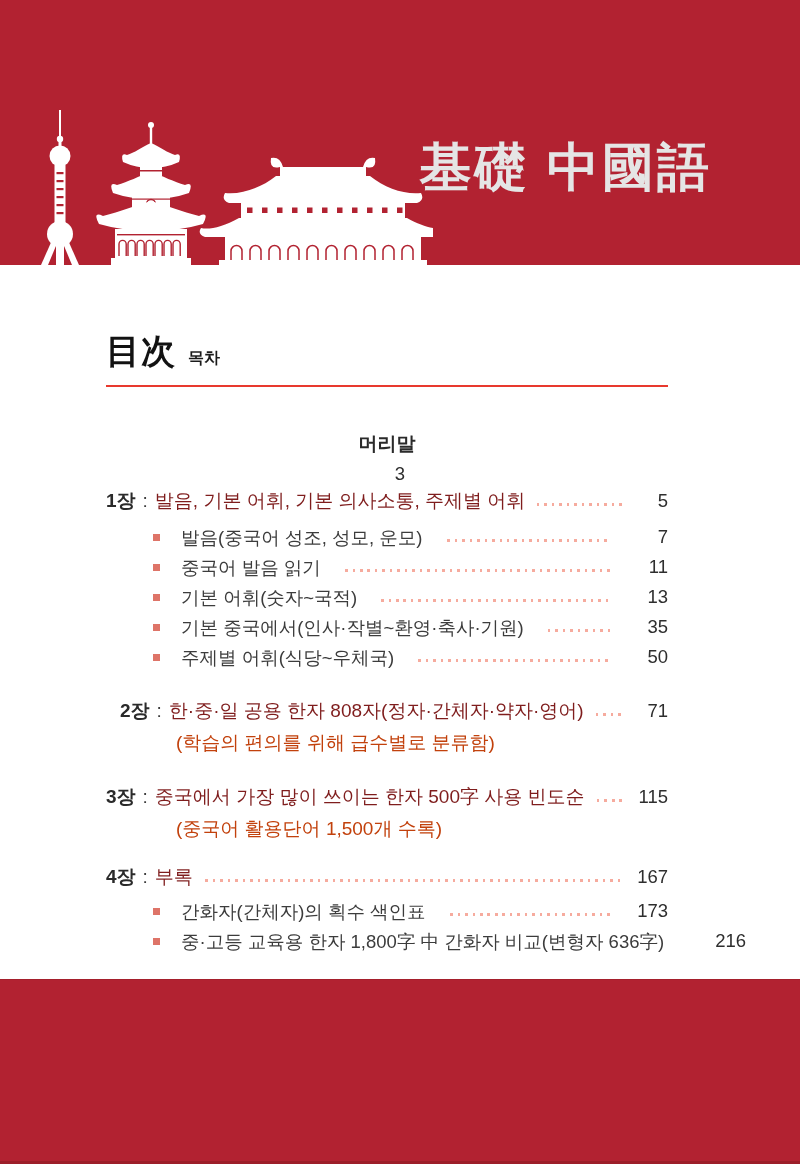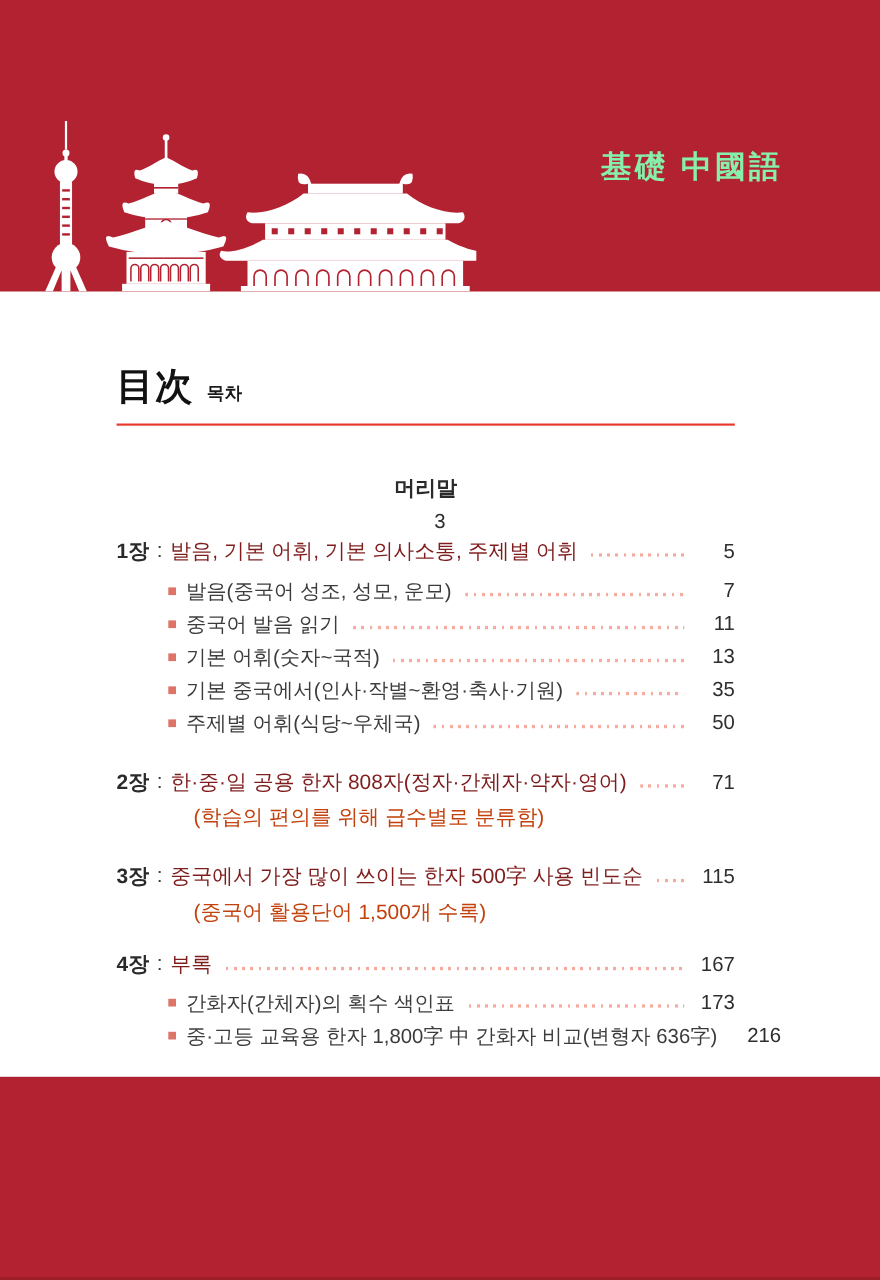--- a/index.html
+++ b/index.html
@@ -22,24 +22,24 @@
   }
   .skyline {
     position: absolute;
     left: 33px; bottom: 0;
     width: 400px; height: 155px;
     display: block;
   }
   .book-title {
     position: absolute;
     top: 133px; right: 88px;
-    font-size: 28px;
+    font-size: 52px;
     font-weight: 700;
     letter-spacing: 3px;
-    color: #86efac;
+    color: #e5e5e5;
     white-space: nowrap;
   }
 
   
   .content { padding: 0 132px 0 106px; }
 
   .heading-block { margin-top: 64px; }
   .heading-line { display: flex; align-items: baseline; }
   .heading-cjk { font-size: 34px; font-weight: 700; color: #121212; letter-spacing: 1px; }
   .heading-kr  { font-size: 16px; font-weight: 700; color: #1a1a1a; margin-left: 12px; }
@@ -63,31 +63,31 @@
   .page-num {
     min-width: 36px;
     text-align: right;
     font-size: 18.5px;
     color: #2e2e2e;
     white-space: nowrap;
   }
 
   .front-row { margin-bottom: 31px; flex-direction: column; }
   .sub-list { margin-top: 8px; }
-  .sub-row { display: flex; align-items: center; height: 30px; font-size: 18.5px; }
+  .sub-row { display: flex; align-items: center; height: 30px; font-size: 18.5px; gap: 12px; }
   .sub-row .sub-label { white-space: nowrap; color: #3c3c3c; }
   .sub-indent { margin-left: 47px; }
   .bullet {
     width: 7px; height: 7px;
     background: #de7468;
     margin-right: 9px;
     flex: 0 0 auto;
   }
 
-  .chapter-2 { margin-top: 26px; }
+  .chapter-2 { margin-top: 26px; margin-left: 14px; }
   .note {
     margin: 6px 0 0 70px;
     height: 20px;
     font-size: 19px;
     color: #c2410c;
     white-space: nowrap;
   }
   .chapter-3 { margin-top: 34px; }
   .chapter-4 { margin-top: 28px; }
   .sub-list-4 { margin-top: 6px; }

